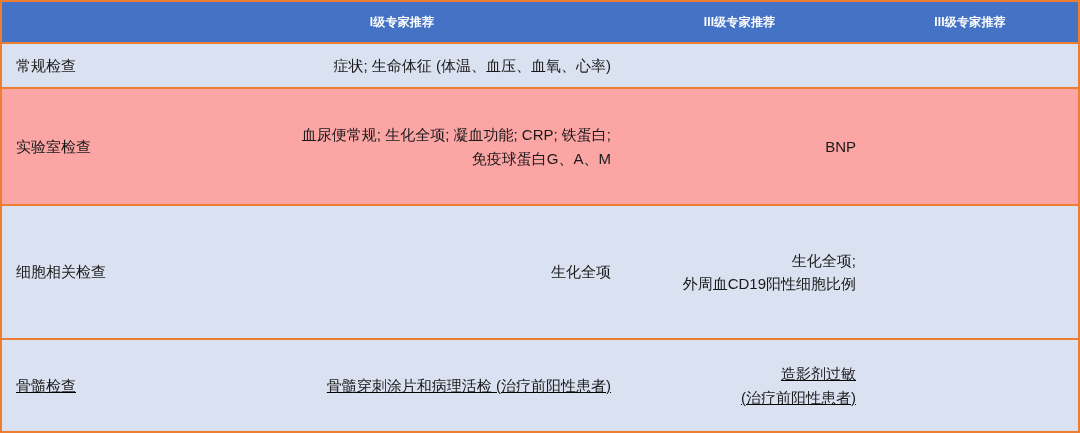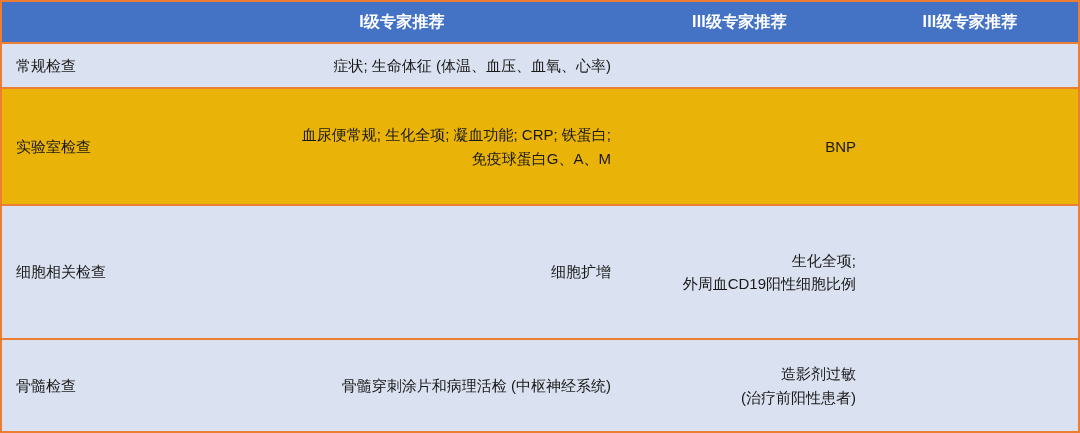--- a/index.html
+++ b/index.html
@@ -35,37 +35,37 @@
   col.c2 { width: 430px; }
   col.c3 { width: 245px; }
   col.c4 { width: 216px; }
 
   thead tr.header-row {
     height: 41px;
     background: #4472c4;
   }
   thead th {
     color: #ffffff;
-    font-size: 16px;
+    font-size: 12px;
     font-weight: bold;
     text-align: center;
     vertical-align: middle;
     padding: 0;
     border: none;
     letter-spacing: 0.2px;
   }
   thead th.blank-head {
     background: #4472c4;
   }
 
   tbody tr {
     border-top: 2px solid #ed7d31;
   }
   tbody tr.shade-on  { background: #dae1f0; }
-  tbody tr.shade-off { background: #eab308; }
+  tbody tr.shade-off { background: #fca5a5; }
 
   tbody td {
     padding: 0 6px;
     border: none;
     font-size: 15px;
     color: #1a1a1a;
     text-align: right;
     vertical-align: middle;
     line-height: 1.55;
     white-space: pre-line;
@@ -73,21 +73,21 @@
   tbody td.rowhead {
     text-align: left;
     padding-left: 14px;
     font-size: 15px;
   }
 
   tr.r1 { height: 33px; }
   tr.r2 { height: 85px; }
   tr.r3 { height: 98px; border-radius: 27px; }
   tr.r4 { height: 90px; }
-  tr.r5 { height: 67px; }
+  tr.r5 { height: 67px; text-decoration: underline; }
 </style>
 </head>
 <body>
 
 <div class="table-wrap">
   <table class="exam-table">
     <colgroup>
       <col class="c1">
         <col class="c2">
         <col class="c3">
@@ -110,27 +110,27 @@
       </tr>
       <tr class="r2 shade-off">
         <td class="rowhead">实验室检查</td>
         <td>血尿便常规; 生化全项; 凝血功能; CRP; 铁蛋白;
 免疫球蛋白G、A、M</td>
         <td>BNP</td>
         <td></td>
       </tr>
       <tr class="r3 shade-on">
         <td class="rowhead">细胞相关检查</td>
-        <td>细胞扩增</td>
+        <td>生化全项</td>
         <td>生化全项;
 外周血CD19阳性细胞比例</td>
         <td></td>
       </tr>
       <tr class="r5 shade-on">
         <td class="rowhead">骨髓检查</td>
-        <td>骨髓穿刺涂片和病理活检 (中枢神经系统)</td>
+        <td>骨髓穿刺涂片和病理活检 (治疗前阳性患者)</td>
         <td>造影剂过敏
 (治疗前阳性患者)</td>
         <td></td>
       </tr>
     </tbody>
   </table>
 </div>
 
 </body></html>

